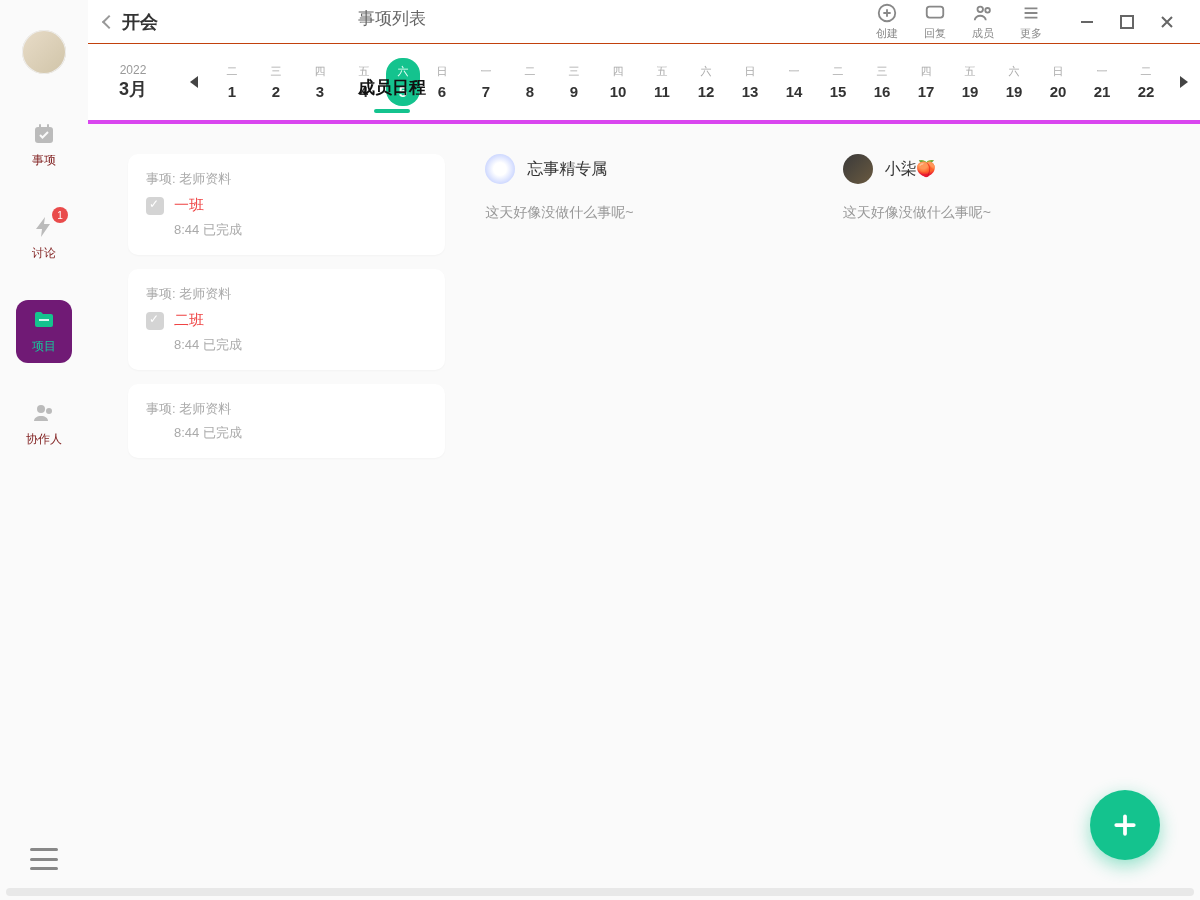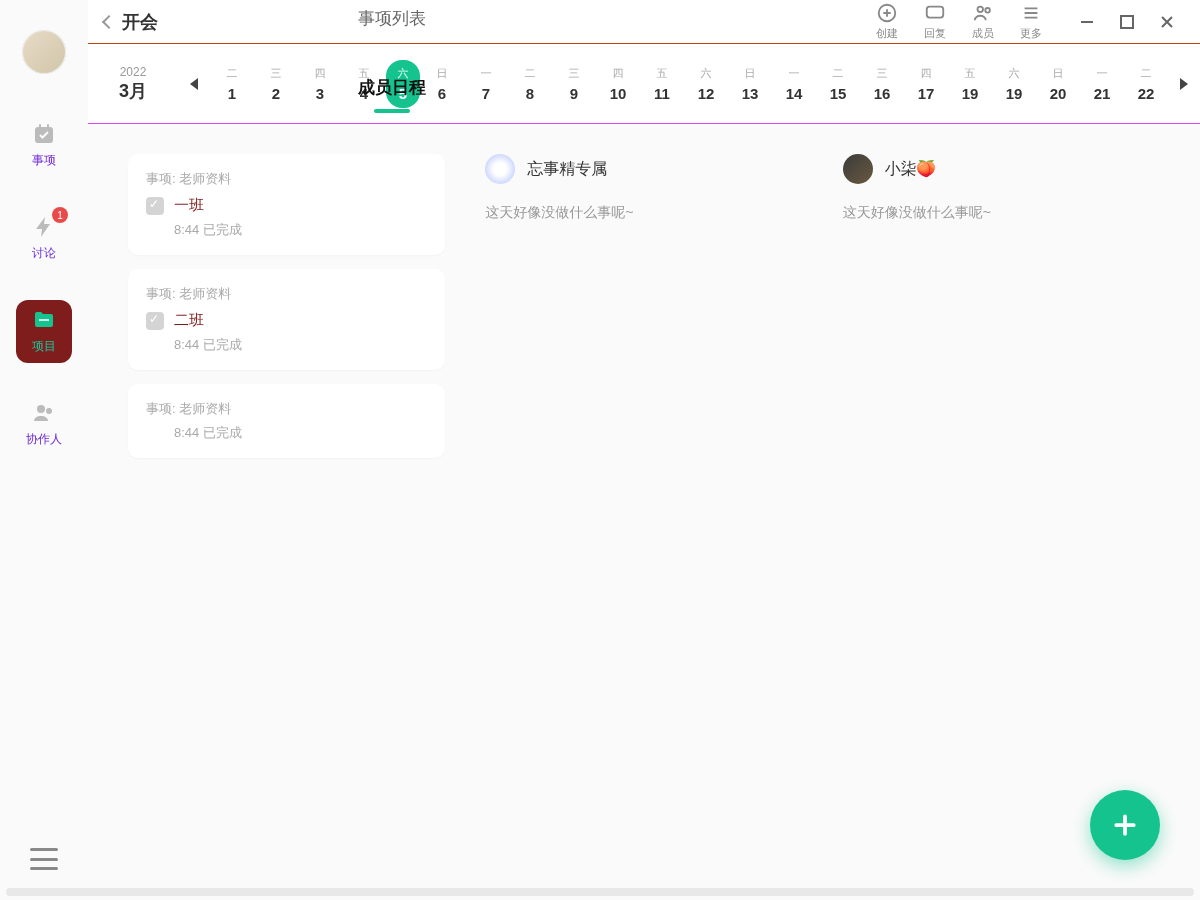--- a/index.html
+++ b/index.html
@@ -1,44 +1,44 @@
 <!DOCTYPE html>
 <html><head>
 <meta charset="utf-8">
 <style>
   * { box-sizing: border-box; margin: 0; padding: 0; }
   body { font-family: "PingFang SC","Microsoft YaHei",sans-serif; background:#fff; width:1200px; height:900px; overflow:hidden; color:#333; }
   .app { display:flex; width:100%; height:100%; }
   .sidebar { width:88px; background:#fafafa; display:flex; flex-direction:column; align-items:center; padding-top:30px; }
   .avatar-main { width:44px; height:44px; border-radius:50%; background:linear-gradient(135deg,#e8dcc8,#d0c4a8); margin-bottom:40px; box-shadow: inset 0 0 0 1px #eee; }
   .side-item { display:flex; flex-direction:column; align-items:center; margin-bottom:30px; cursor:pointer; position:relative; width:56px; padding:8px 0; border-radius:12px; }
-  .side-item.active { background:#7f1d1d;justify-content:center; }
+  .side-item.active { background:#701a75;justify-content:center; }
   .side-icon { width:24px; height:24px; display:flex; align-items:center; justify-content:center; }
-  .side-label { font-size:12px; color:#6d28d9; margin-top:6px; }
+  .side-label { font-size:12px; color:#7f1d1d; margin-top:6px; }
   .side-item.active .side-label { color:#16c79a; }
   .badge { position:absolute; top:0px; right:4px; background:#e94b4b; color:#fff; border-radius:8px; font-size:10px; min-width:16px; height:16px; display:flex; align-items:center; justify-content:center; padding:0 4px; }
   .sidebar-footer { margin-top:auto; margin-bottom:30px; }
   .hamburger { width:28px; height:22px; display:flex; flex-direction:column; justify-content:space-between; cursor:pointer; }
   .hamburger span { height:3px; background:#888; border-radius:2px; }
   .main { flex:1; display:flex; flex-direction:column; background:#fff; }
   .header { height:44px; display:flex; align-items:center; padding:0 24px 0 16px; border-bottom:1px solid #c2410c; }
   .back-wrap { display:flex; align-items:center; gap:6px; }
   .chev-left { width:10px; height:10px; border-left:2px solid #999; border-bottom:2px solid #999; transform:rotate(45deg); }
   .title { font-weight:700; font-size:18px; margin-left:8px; }
   .tabs { display:flex; gap:40px; margin-left:200px;flex-direction:column; }
   .tab { font-size:17px; color:#666; padding-bottom:6px; cursor:pointer; position:relative; }
   .tab.active { color:#111; font-weight:700; }
   .tab.active::after { content:""; position:absolute; left:50%; transform:translateX(-50%); bottom:-8px; width:36px; height:4px; border-radius:2px; background:#14c38e; }
   .header-actions { margin-left:auto; display:flex; align-items:center; gap:26px; }
   .ha { display:flex; flex-direction:column; align-items:flex-end; cursor:pointer; color:#888; }
   .ha .ic { width:22px; height:22px; }
   .ha span { font-size:11px; margin-top:2px; }
   .win-ctrls { display:flex; gap:22px; margin-left:10px; }
   .wc { width:18px; height:18px; display:flex; align-items:center; justify-content:center; cursor:pointer; color:#666; }
-  .datebar { height:80px; display:flex; align-items:center; border-bottom:1px solid #d946ef; background:#fff; }
+  .datebar { height:80px; display:flex; align-items:center; border-bottom:4px solid #d946ef; background:#fff; }
   .month-box { width:90px; text-align:center; }
   .year { font-size:12px; color:#999; }
   .month { font-size:18px; font-weight:600; }
   .nav-arr { width:0; height:0; cursor:pointer; }
   .nav-left { border-top:6px solid transparent; border-bottom:6px solid transparent; border-right:8px solid #444; margin:0 12px; }
   .nav-right { border-top:6px solid transparent; border-bottom:6px solid transparent; border-left:8px solid #444; margin:0 12px; }
   .days { flex:1; display:flex; }
   .day { flex:1; display:flex; flex-direction:column; align-items:center; cursor:pointer; padding:6px 0; border-radius:16px; }
   .day .dow { font-size:11px; color:#aaa; }
   .day .num { font-size:15px; font-weight:600; margin-top:4px; }
@@ -50,21 +50,21 @@
   .member-avatar { width:30px; height:30px; border-radius:50%; }
   .av1 { background:linear-gradient(135deg,#e8dcc8,#d0c4a8); }
   .av2 { background:radial-gradient(circle,#fff 30%,#cfd9ff 70%); }
   .av3 { background:linear-gradient(135deg,#3a3a3a,#6a5a40); }
   .member-name { font-size:16px; }
   .card { background:#fff; border-radius:10px; padding:16px 18px; margin-bottom:14px; box-shadow:0 1px 2px rgba(0,0,0,0.03); }
   .card-top { font-size:13px; color:#aaa; }
   .card-mid { display:flex; align-items:center; gap:10px; margin-top:8px; }
   .check { width:18px; height:18px; background:#d4d4d4; border-radius:4px; position:relative; }
   .check::after { content:"✓"; color:#fff; font-size:12px; position:absolute; top:0; left:3px; }
-  .task-name { font-size:15px; color:#7f1d1d; }
+  .task-name { font-size:15px; color:#ef4444; }
   .card-bot { font-size:13px; color:#aaa; margin-top:6px; padding-left:28px; }
   .empty-msg { color:#999; font-size:14px; margin-top:10px; }
   .fab { position:absolute; right:40px; bottom:40px; width:70px; height:70px; border-radius:50%; background:#14c38e; color:#fff; display:flex; align-items:center; justify-content:center; box-shadow:0 6px 18px rgba(20,195,142,0.45); cursor:pointer; }
   .fab svg { width:30px; height:30px; }
   .scrollbar-hint { position:absolute; left:0; right:0; bottom:0; height:8px; background:#e8e8e8; border-radius:4px; margin:0 6px 4px 6px; }
 </style>
 </head>
 <body>
 
 <div class="app">

